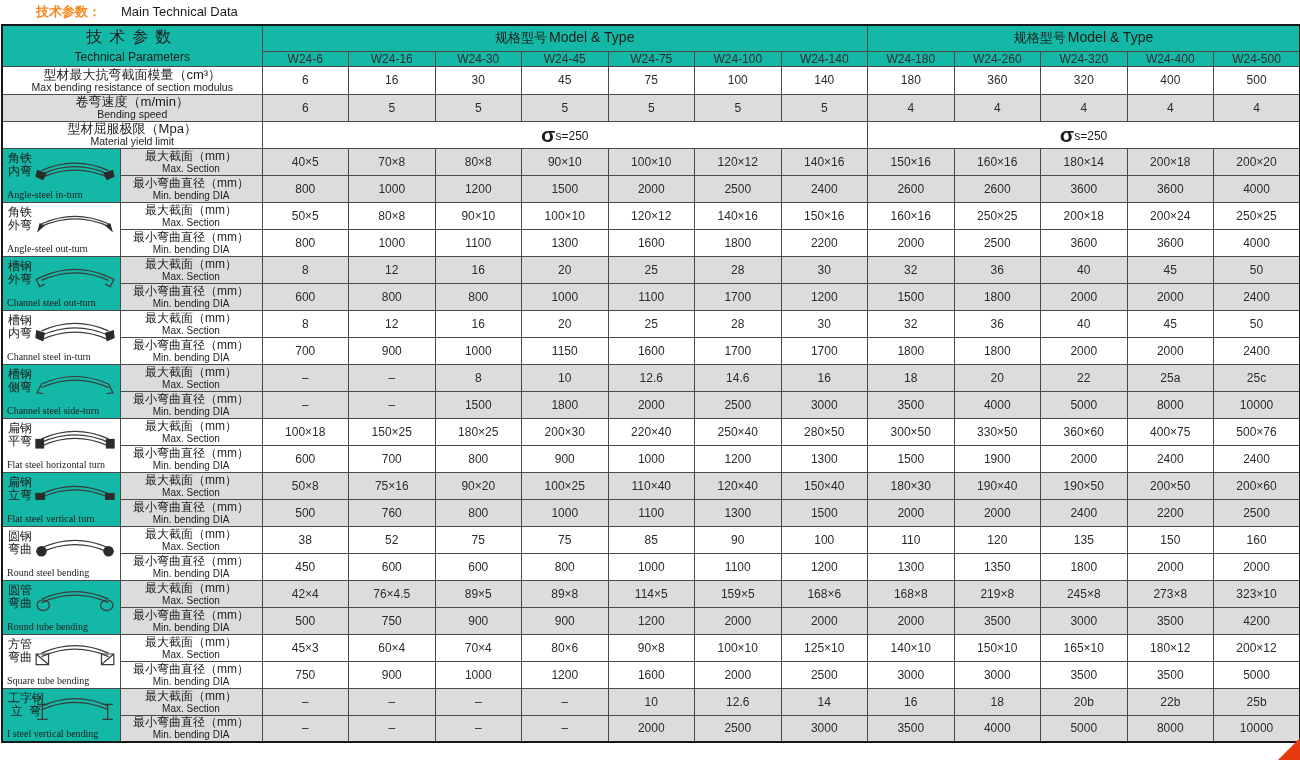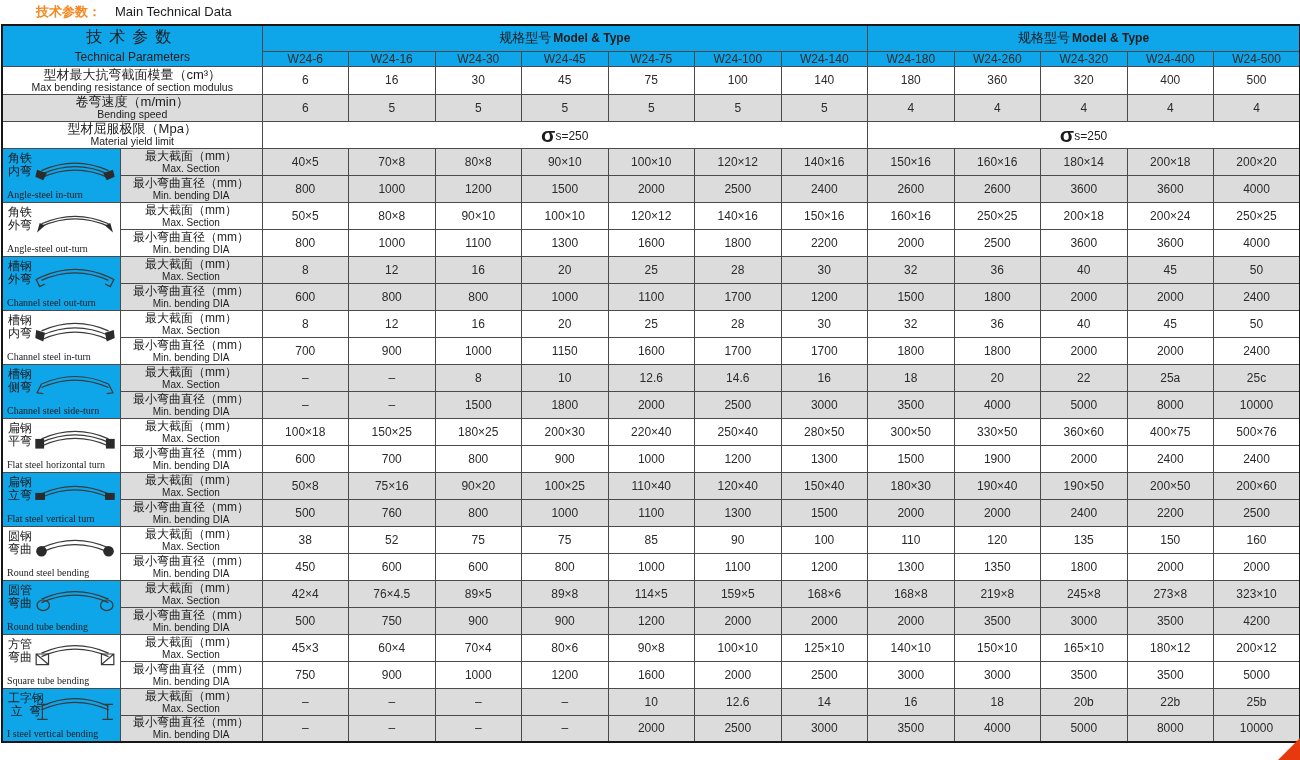--- a/index.html
+++ b/index.html
@@ -3,42 +3,42 @@
 <meta charset="utf-8">
 <style>
   html,body{margin:0;padding:0;}
   body{
     width:1300px;height:760px;position:relative;background:#ffffff;
     font-family:"Liberation Sans","DejaVu Sans",sans-serif;
     overflow:hidden;
   }
   .title-bar{position:absolute;top:3px;left:4px;font-size:13px;white-space:nowrap;}
   .title-zh{color:#f6871f;font-weight:bold;margin-left:32px;}
-  .title-en{color:#1c1c1c;font-weight:normal;margin-left:14px;}
+  .title-en{color:#1c1c1c;font-weight:normal;margin-left:20px;}
 
   table.spec{
     position:absolute;top:24px;left:1px;width:1298px;
     border-collapse:collapse;table-layout:fixed;
     border:2px solid #171717;
   }
   .spec td{
     border:1px solid #4a4a4a;
     text-align:center;vertical-align:middle;
     font-size:12px;color:#2b2b2b;
     padding:0;overflow:hidden;
   }
-  .blue{background:#0ea5e9;}
+  .blue{background:#14b8a6;}
   .gray{background:#dcdcdc;}
   .white{background:#ffffff;}
 
   .corner-cell .zh{font-size:16px;letter-spacing:7px;color:#1c1c1c;}
   .corner-cell .en{font-size:12px;color:#1c1c1c;margin-top:2px;}
 
   .group-hdr .zh{font-size:13px;color:#1c1c1c;}
-  .group-hdr .en{font-size:12px;color:#1c1c1c;margin-left:2px;font-weight:bold;}
+  .group-hdr .en{font-size:14px;color:#1c1c1c;margin-left:2px;}
 
   .model-cell{font-size:13px;color:#1c1c1c;}
 
   .param-label{text-align:left;padding-left:8px;}
   .param-label .zh{font-size:13px;line-height:14px;color:#1c1c1c;}
   .param-label .en{font-size:10.5px;line-height:11px;color:#1c1c1c;}
 
   .sigma-cell .sigma{font-size:21px;font-weight:bold;color:#1c1c1c;vertical-align:-2px;}
   .sigma-cell .sigma-sub{font-size:12px;color:#1c1c1c;}
 

